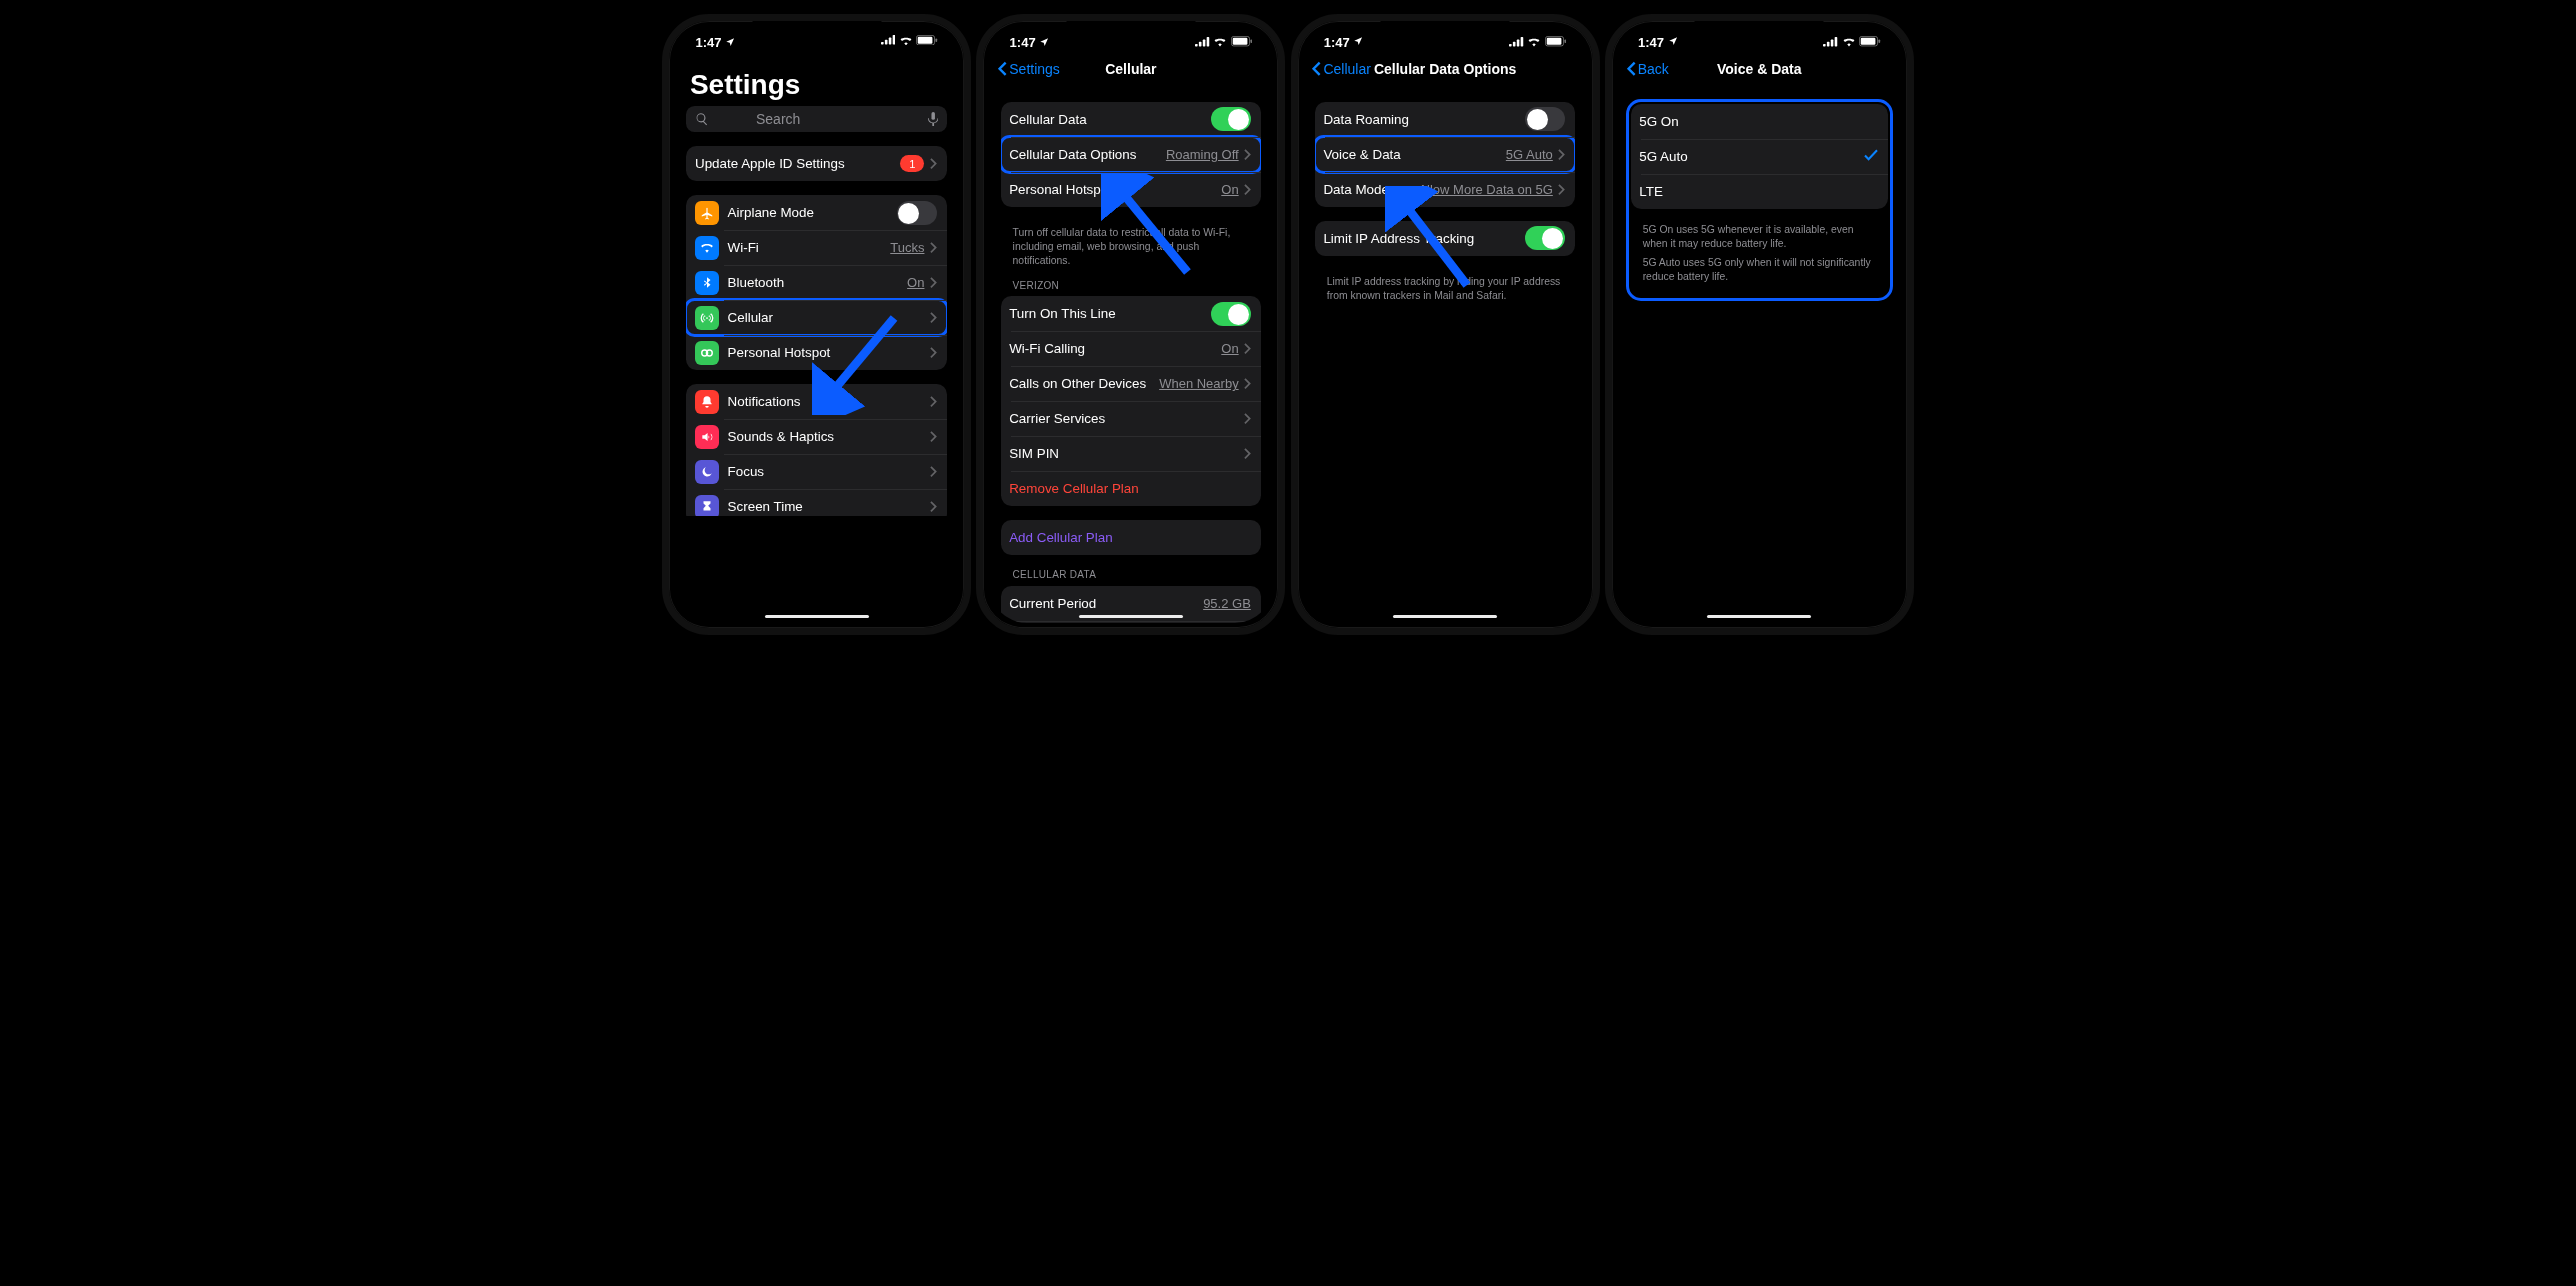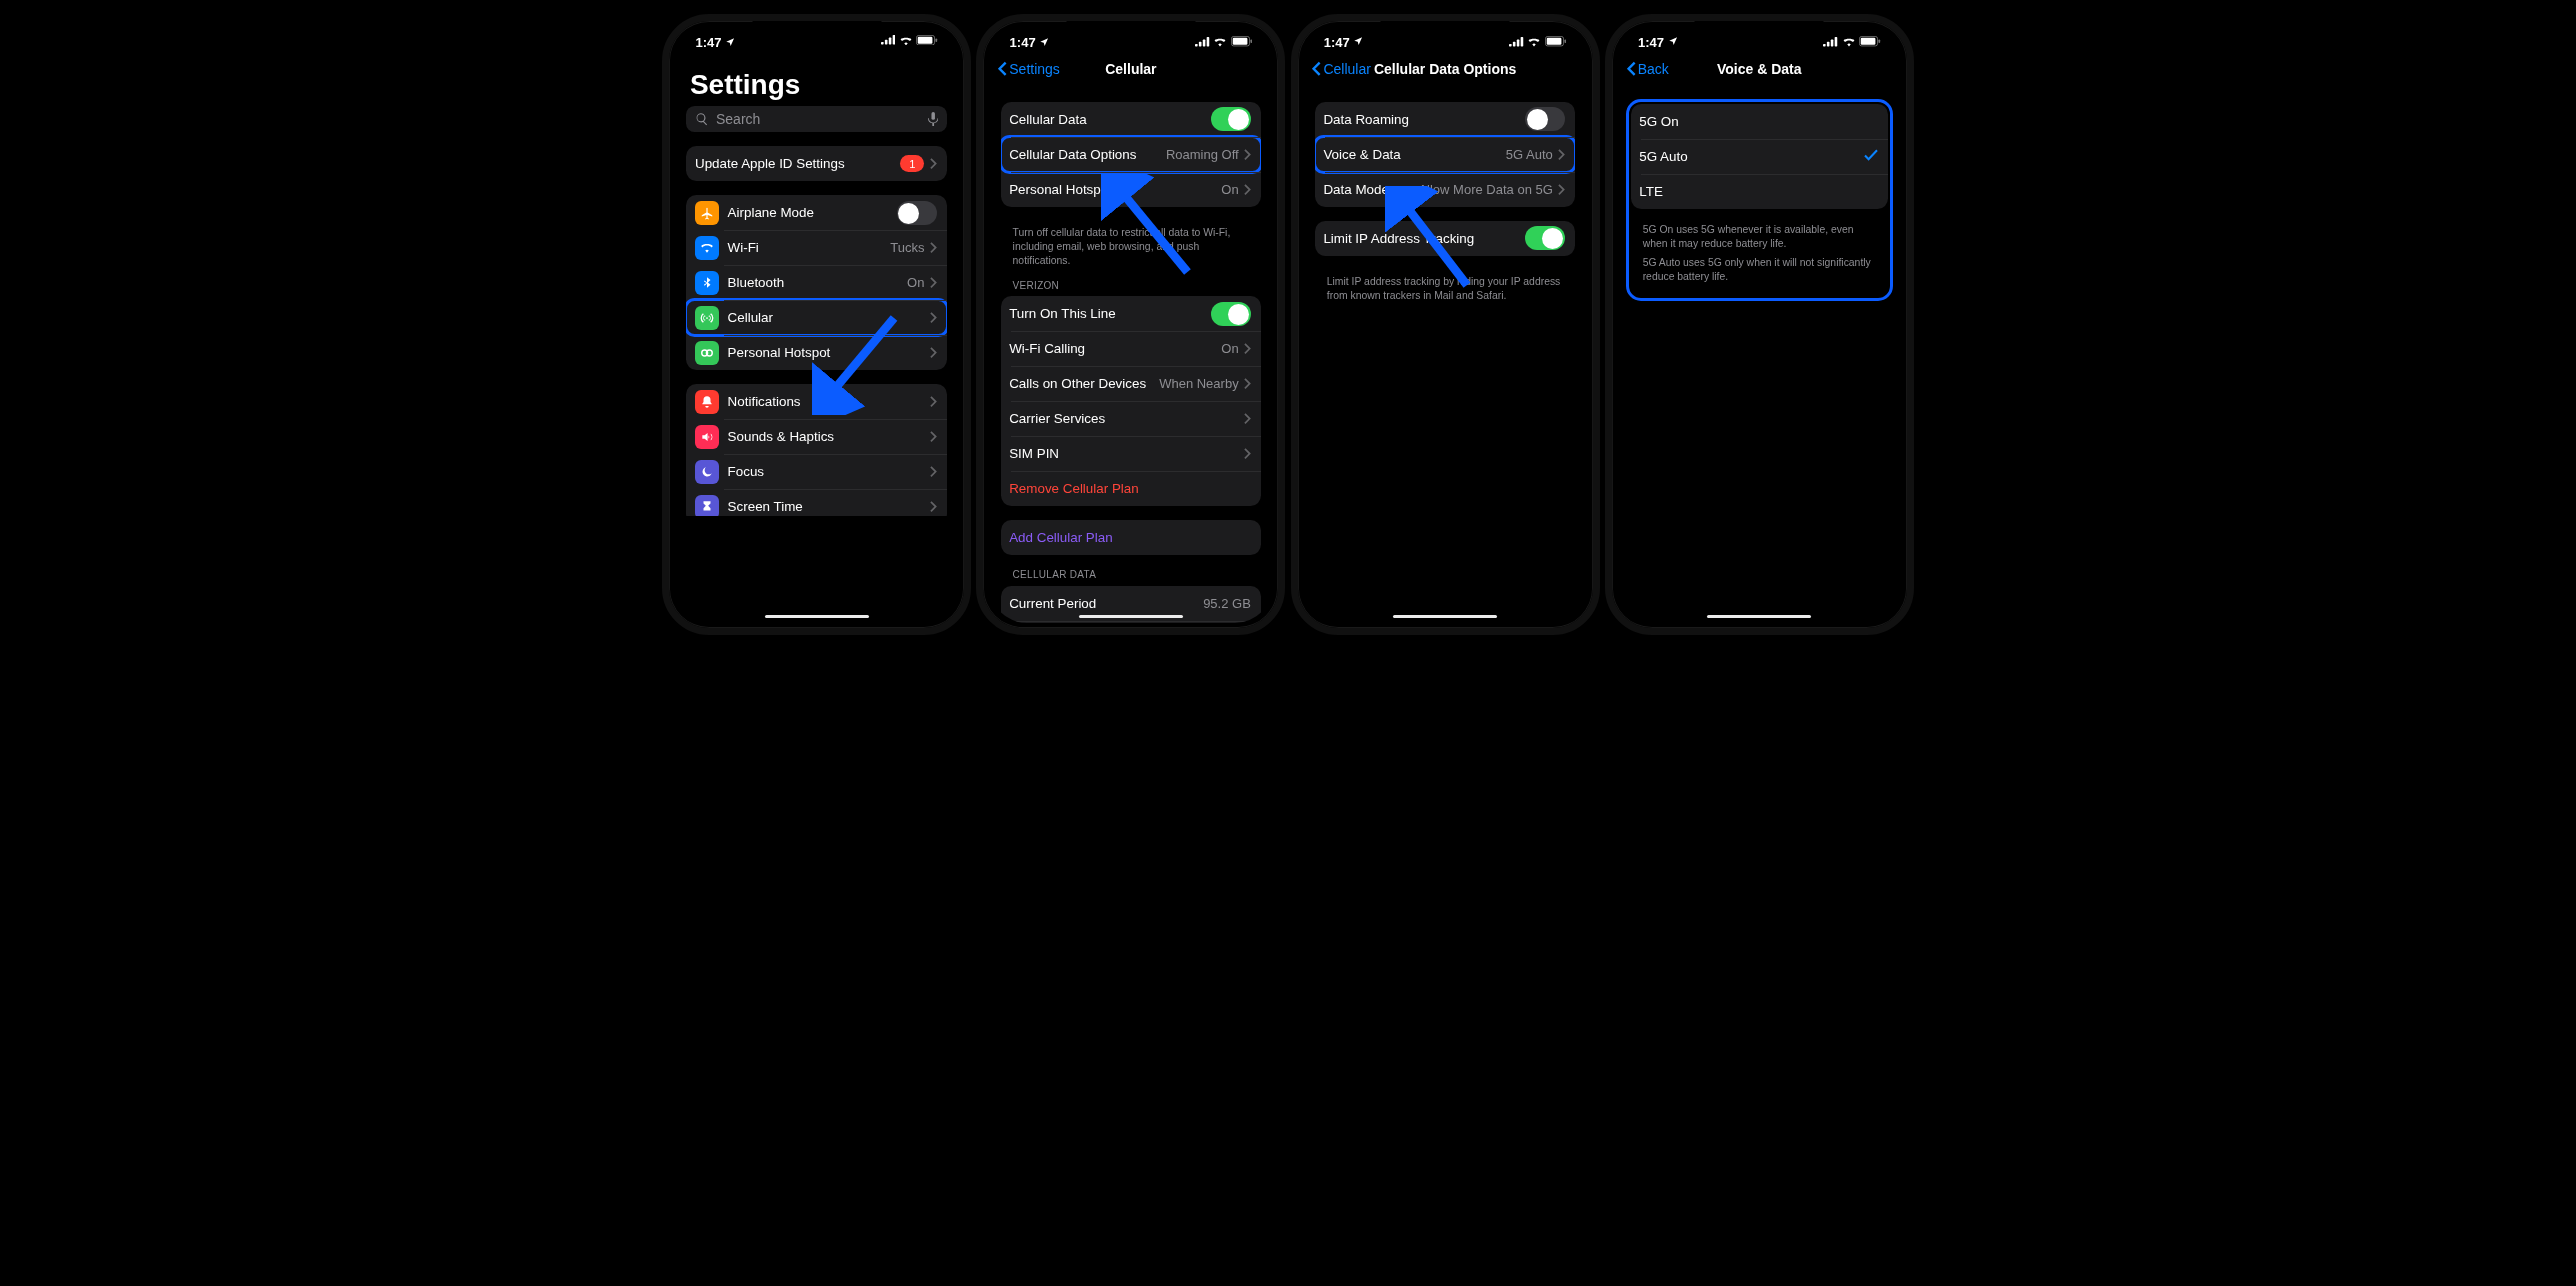--- a/index.html
+++ b/index.html
@@ -11,31 +11,31 @@
   .sb-left { display:flex; align-items:center; gap:3.5px; }
   .sb-right { display:flex; align-items:center; gap:3.5px; }
   .sb-icon { display:inline-block; }
   .loc-icon svg, .sig-icon svg, .wifi-icon svg, .bat-icon svg { display:block; }
   .navbar { position:relative; display:flex; align-items:center; height:35px; padding:0 8.6px; }
   .nav-back { display:flex; align-items:center; color:#0a84ff; font-size:14px; cursor:pointer; }
   .nav-back svg { margin-right:1.7px; }
   .nav-title { position:absolute; left:0; right:0; text-align:center; font-size:14px; font-weight:600; pointer-events:none; }
   .large-title { font-size:28px; font-weight:700; padding:17.3px 15.5px 5.2px; }
   .content { padding:0 12px 8.6px; overflow:hidden; }
-  .search { display:flex; align-items:center; background:#1c1c1e; border-radius:8.6px; padding:5.2px 8.6px; margin-bottom:14px; }
+  .search { display:flex; align-items:center; background:#1c1c1e; border-radius:8.6px; padding:5.2px 8.6px; margin-bottom:14px;gap:40px; }
   .search svg { flex:0 0 auto; }
   .search-text { flex:1; margin:0 7px; color:#8e8e93; font-size:14px; }
   .group { background:#1c1c1e; border-radius:10.4px; overflow:hidden; margin-bottom:14px; }
   .row { position:relative; display:flex; align-items:center; min-height:35px; padding:3.5px 10.4px 3.5px 8.6px; box-sizing:border-box; }
   .row + .row::before { content:""; position:absolute; top:0; left:38px; right:0; height:0.9px; background:#2c2c2e; }
   .row.no-icon + .row.no-icon::before,
   .row.no-icon::before { left:10.4px; }
   .row-icon { width:24px; height:24px; border-radius:6px; display:flex; align-items:center; justify-content:center; margin-right:8.6px; flex:0 0 auto; }
   .row-label { flex:1; font-size:13.4px; }
-  .row-value { color:#8e8e93; font-size:13px; margin-left:7px; }
+  .row-value { color:#8e8e93; font-size:13px; margin-left:7px;text-decoration:underline; }
   .row-red .row-label { color:#ff453a; }
   .row-blue .row-label { color:#8b5cf6; }
   .chev { margin-left:5.2px; flex:0 0 auto; }
   .chev svg { display:block; }
   .badge { background:#ff3b30; color:#fff; border-radius:9.5px; min-width:17.3px; height:17.3px; display:flex; align-items:center; justify-content:center; font-size:11.2px; padding:0 3.5px; margin-left:5.2px; }
   .toggle { width:40px; height:24px; border-radius:12px; position:relative; flex:0 0 auto; }
   .toggle.on { background:#30d158; }
   .toggle.off { background:#39393d; }
   .toggle .knob { position:absolute; top:1.7px; width:21px; height:21px; background:#fff; border-radius:50%; }
   .toggle.on .knob { right:1.7px; }

